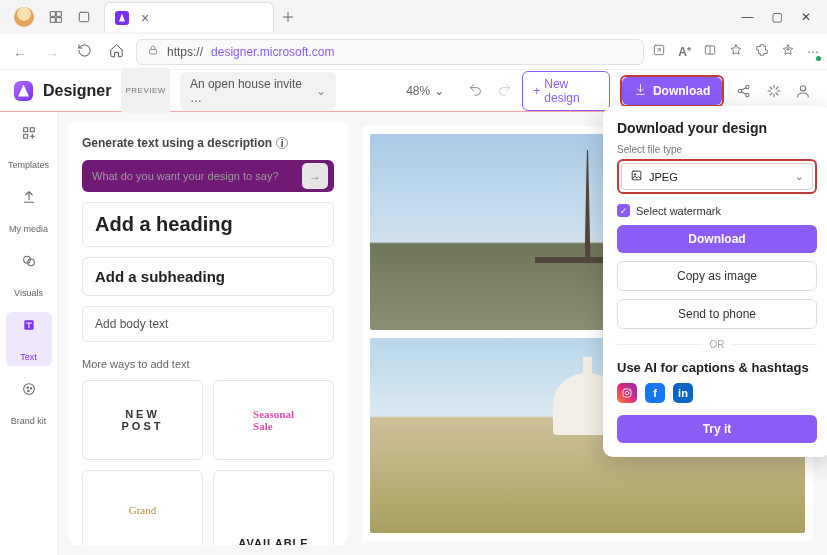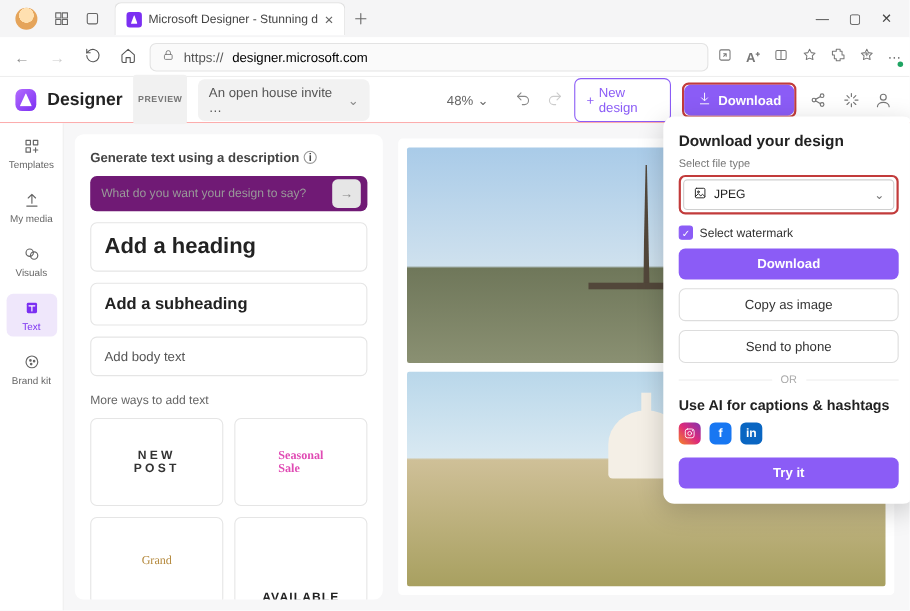--- a/index.html
+++ b/index.html
@@ -17,45 +17,45 @@
   .tab-close { color:#666; font-size:14px; margin-left:6px; }
   .winbtns { margin-left:auto; display:flex; gap:18px; padding-right:10px; color:#444; }
 
   .addrbar { display:flex; align-items:center; height:36px; padding:0 8px; gap:8px; border-bottom:1px solid #eee; background:#fff;}
   .chev { color:#888; font-size:14px; width:24px; text-align:center; }
   .reload { width:24px; text-align:center; color:#555; }
   .home-ic { width:24px; text-align:center; color:#555; }
   .urlbox { flex:1; display:flex; align-items:center; border:1px solid #e3e3e3; border-radius:6px; height:26px; padding:0 10px; gap:8px; background:#fafafa;}
   .lock { color:#777; }
   .url-text { font-size:12px; color:#555; }
-  .url-host { color:#000000; }
+  .url-host { color:#8b5cf6; }
   .addr-icons { display:flex; gap:12px; color:#777; align-items:center; }
   .addr-icons .dot { position:relative; }
   .addr-icons .dot::after { content:""; position:absolute; right:-2px; bottom:-2px; width:5px; height:5px; background:#1fa463; border-radius:50%; }
 
   
   .apphdr { display:flex; align-items:center; height:42px; padding:0 14px; gap:10px; border-bottom:1px solid #fca5a5;}
   .logo { width:20px; height:20px; border-radius:6px; background:linear-gradient(135deg,#b36bff,#7b2ff2); position:relative; }
   .logo::after{content:"";position:absolute;inset:4px;background:#fff;clip-path:polygon(50% 0,100% 100%,0 100%);}
   .brand { font-weight:700; font-size:16px; }
-  .preview-badge { font-size:8px; background:#f1f1f1; border-radius:3px; padding:18px 4px; color:#777; letter-spacing:.5px;font-weight:bold;}
+  .preview-badge { font-size:8px; background:#f1f1f1; border-radius:3px; padding:18px 4px; color:#777; letter-spacing:.5px;}
   .project-pill { display:flex; align-items:center; gap:6px; background:#f2f2f2; border-radius:6px; padding:5px 10px; color:#555; font-size:12px;}
   .project-pill .caret{color:#888;}
   .zoom { margin-left:60px; color:#666; display:flex; align-items:flex-end; gap:4px; font-size:12px;}
   .undo-redo { display:flex; gap:14px; margin-left:14px; color:#888; }
   .hdr-right { margin-left:auto; display:flex; align-items:center; gap:10px;}
   .btn-outline { border:1px solid #8b5cf6; color:#8b5cf6; background:#fff; border-radius:6px; padding:5px 10px; font-size:12px; display:flex; align-items:center; gap:4px;}
   .btn-solid { background:#8b5cf6; color:#fff; border-radius:6px; padding:6px 12px; font-size:12px; font-weight:600; display:flex; align-items:center; gap:6px;}
   .download-wrap { border:2px solid #c23b3b; border-radius:6px; padding:0;}
   .hdr-ic { width:22px; height:22px; display:flex; align-items:center; justify-content:center; color:#777;}
 
   
   .main { display:flex; height:calc(555px - 34px - 36px - 42px); background:#f7f7f8;}
   .rail { width:58px; background:#fff; border-right:1px solid #eee; padding-top:8px; display:flex; flex-direction:column; align-items:center; gap:10px;}
-  .rail-item { width:46px; display:flex; flex-direction:column; align-items:center; gap:3px; color:#666; font-size:9px; padding:4px 0; border-radius:6px;}
+  .rail-item { width:46px; display:flex; flex-direction:column; align-items:center; gap:18px; color:#666; font-size:9px; padding:4px 0; border-radius:6px;}
   .rail-item.active { background:#efe7fb; color:#7b2ff2;}
   .rail-item .ic{width:18px;height:18px;display:flex;align-items:center;justify-content:center;}
 
   .leftpanel { width:280px; background:#fff; margin:10px 0 10px 10px; border-radius:8px; padding:14px 14px 0; overflow:hidden;}
   .gen-row { font-size:12px; font-weight:600; color:#444; display:flex; align-items:center; gap:4px;}
   .gen-input { margin-top:10px; display:flex; align-items:center; background:#701a75; border-radius:6px; padding:0 6px 0 10px; height:32px;}
   .gen-input span{ color:#999; font-size:11px; flex:1;}
   .gen-send { width:26px;height:26px; display:flex; align-items:center; justify-content:center; color:#888; background:#e6e6e6; border-radius:5px;}
   .textcard { border:1px solid #e5e5e5; border-radius:6px; margin-top:10px; padding:10px 12px; }
   .tc-h { font-size:20px; font-weight:800; }
@@ -114,21 +114,20 @@
         <rect x="13" y="13" width="7" height="7"></rect>
       </svg>
     </div>
   <div class="tb-icon">
       <svg viewBox="0 0 24 24">
         <rect x="5" y="5" width="14" height="14" rx="2"></rect>
       </svg>
     </div>
   <div class="tab">
     <div class="favicon"></div>
-    <span class="tab-title">Microsoft Designer - Stunning d</span>
     <span class="tab-close">×</span>
   </div>
   <div class="tb-icon">
       <svg viewBox="0 0 24 24">
         <path d="M12 5v14M5 12h14"></path>
       </svg>
     </div>
   <div class="winbtns">
     <span>—</span>
     <span>▢</span>

